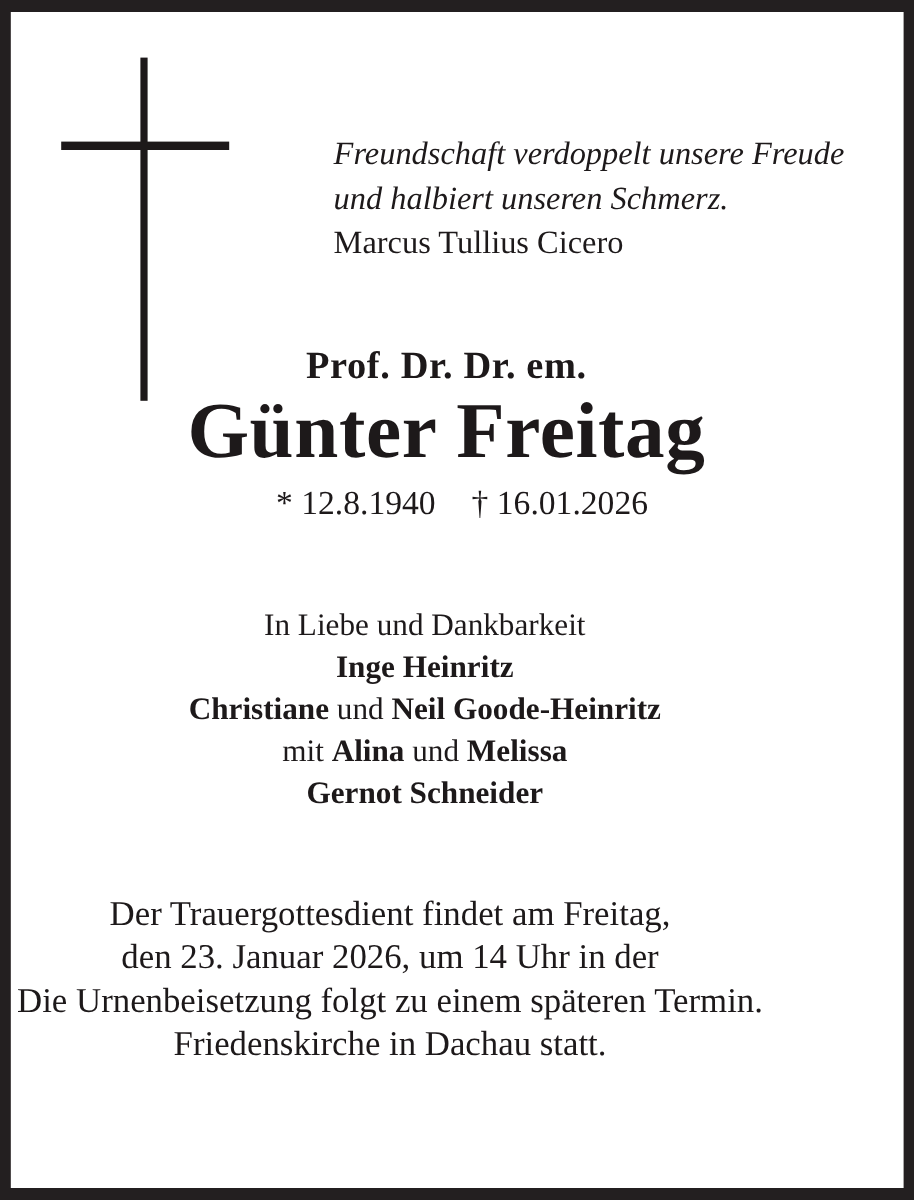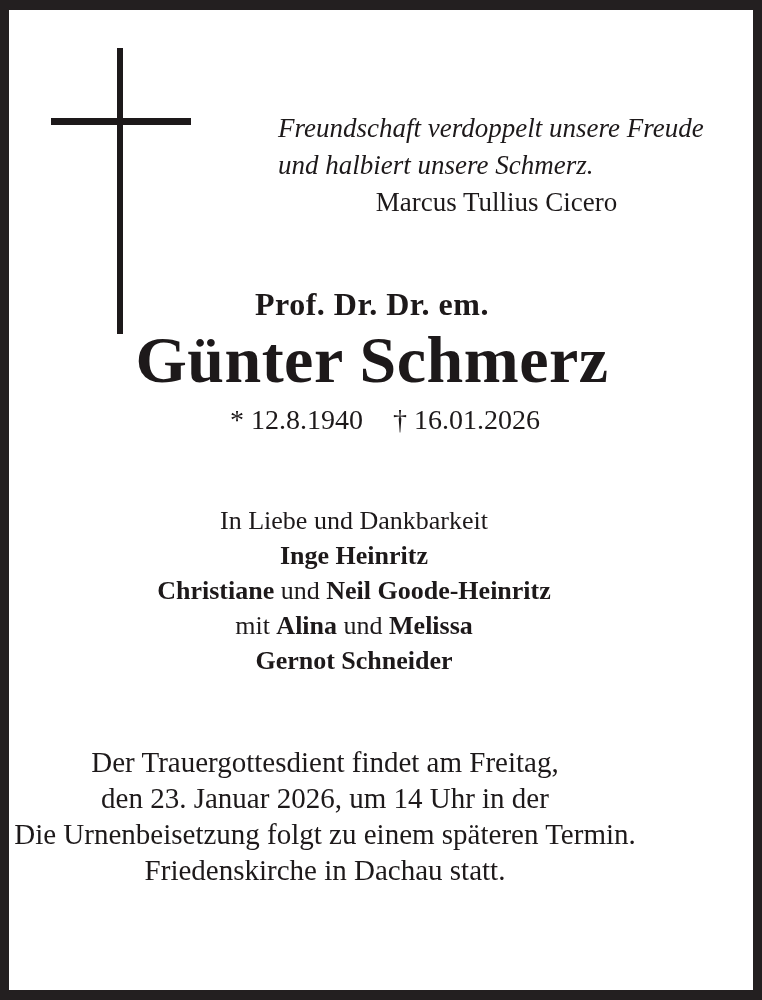--- a/index.html
+++ b/index.html
@@ -39,21 +39,21 @@
     position: absolute;
     left: 278px; top: 110px;
     width: 437px;
     font-size: 27px;
     line-height: 37px;
     text-align: left;
   }
   .quote-line { font-style: italic; }
   .quote-attribution {
     font-style: normal;
-    text-align: center;
+    text-align: left;
     font-size: 27px;
   }
   
   .deceased {
     position: absolute;
     left: 0; top: 286px;
     width: 744px;
     text-align: center;
   }
   .deceased-title {
@@ -103,27 +103,27 @@
 
 <div class="page">
 
   <div>
     <div class="cross-v"></div>
     <div class="cross-h"></div>
   </div>
 
   <div class="quote">
     <div class="quote-line">Freundschaft verdoppelt unsere Freude</div>
-    <div class="quote-line">und halbiert unsere Schmerz.</div>
+    <div class="quote-line">und halbiert unseren Schmerz.</div>
     <div class="quote-attribution">Marcus Tullius Cicero</div>
   </div>
 
   <div class="deceased">
     <div class="deceased-title">Prof. Dr. Dr. em.</div>
-    <div class="deceased-name">Günter Schmerz</div>
+    <div class="deceased-name">Günter Freitag</div>
     <div class="deceased-dates">
       <span>* 12.8.1940</span>
       <span>† 16.01.2026</span>
     </div>
   </div>
 
   <div class="family">
     <div>In Liebe und Dankbarkeit</div>
     <div class="bold">Inge Heinritz</div>
     <div><span class="bold">Christiane</span><span> und </span><span class="bold">Neil Goode-Heinritz</span></div>

